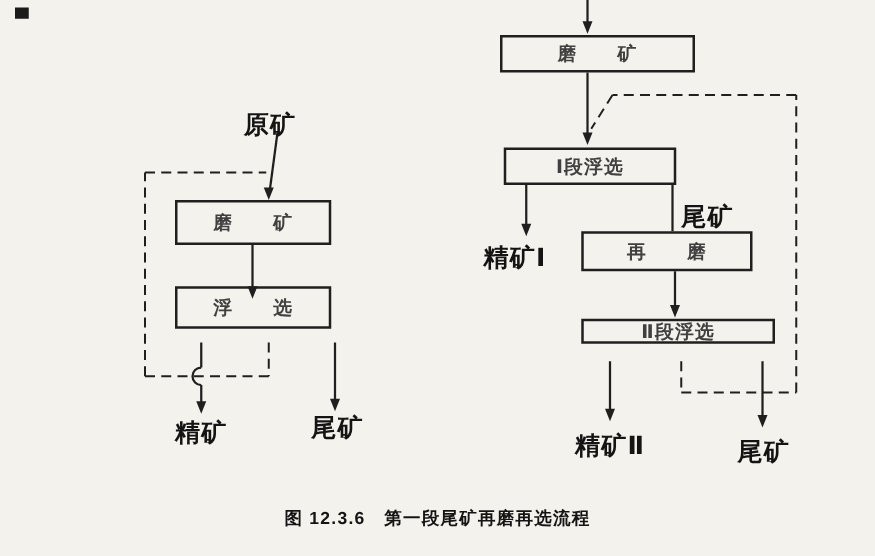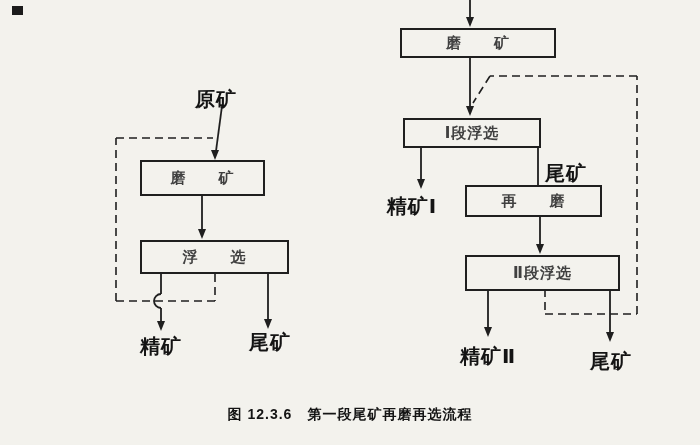--- a/index.html
+++ b/index.html
@@ -113,37 +113,37 @@
       <line class="dash" x1="637" y1="314" x2="637" y2="76"></line>
       <line class="dash" x1="637" y1="76" x2="490" y2="76"></line>
       <line class="dash" x1="490" y1="76" x2="473" y2="103"></line>
     </g>
   </svg>
 
   <div class="lbl" style="left:186px;top:86px;width:60px;">原矿</div>
 
   <div class="flowbox" style="left:140px;top:160px;width:125px;height:36px;">磨　　矿</div>
 
-  <div class="flowbox" style="left:140px;top:240px;width:149px;height:34px;">浮　　选</div>
+  <div class="flowbox" style="left:140px;top:229px;width:125px;height:34px;">浮　　选</div>
 
   <div class="lbl" style="left:135px;top:333px;width:52px;">精矿</div>
 
   <div class="lbl" style="left:244px;top:329px;width:52px;">尾矿</div>
 
   <div class="flowbox" style="left:400px;top:28px;width:156px;height:30px;">磨　　矿</div>
 
   <div class="flowbox" style="left:403px;top:118px;width:138px;height:30px;">Ⅰ段浮选</div>
 
   <div class="lbl" style="left:543px;top:160px;width:46px;">尾矿</div>
 
   <div class="lbl" style="left:380px;top:193px;width:64px;">精矿Ⅰ</div>
 
   <div class="flowbox" style="left:465px;top:185px;width:137px;height:32px;">再　　磨</div>
 
-  <div class="flowbox" style="left:465px;top:255px;width:155px;height:36px;">Ⅱ段浮选</div>
+  <div class="flowbox" style="left:465px;top:255px;width:155px;height:20px;">Ⅱ段浮选</div>
 
   <div class="lbl" style="left:454px;top:343px;width:68px;">精矿Ⅱ</div>
 
   <div class="lbl" style="left:586px;top:348px;width:50px;">尾矿</div>
 
   <div class="caption">图 12.3.6　第一段尾矿再磨再选流程</div>
 
 </div>
 
 </body></html>

